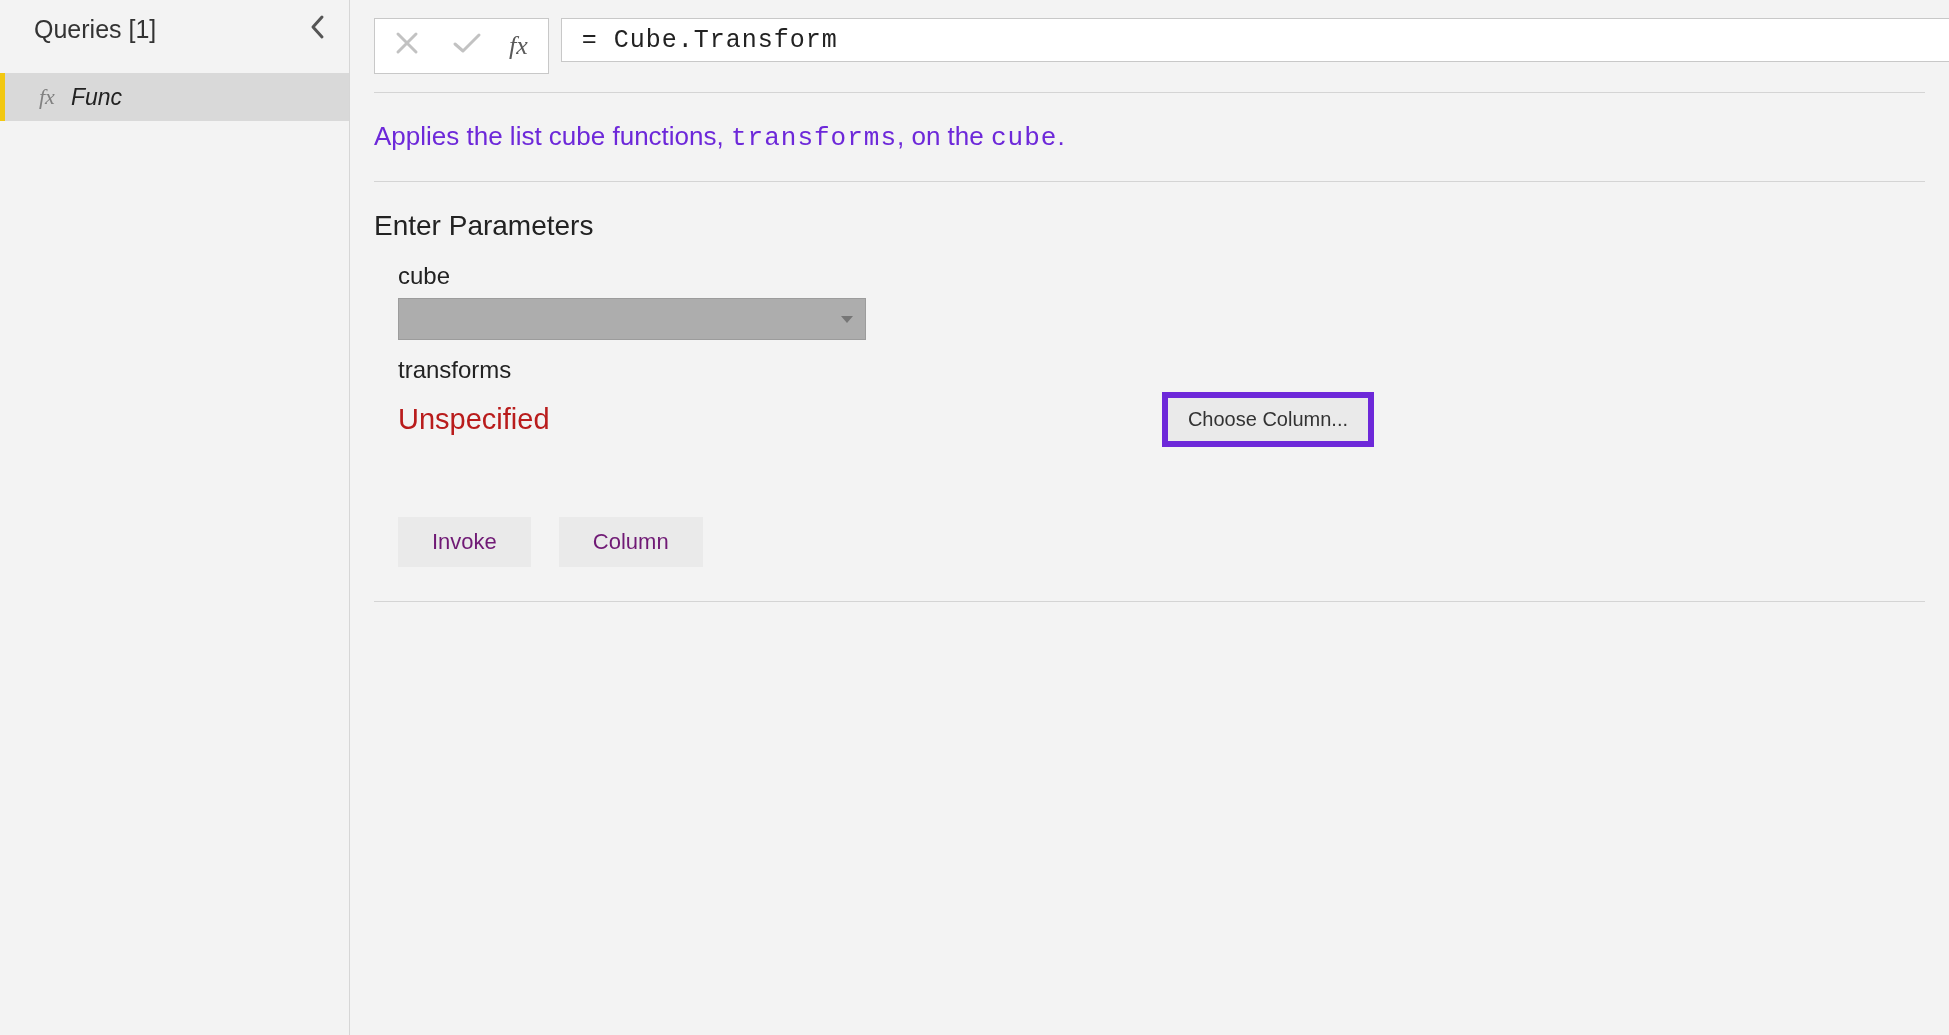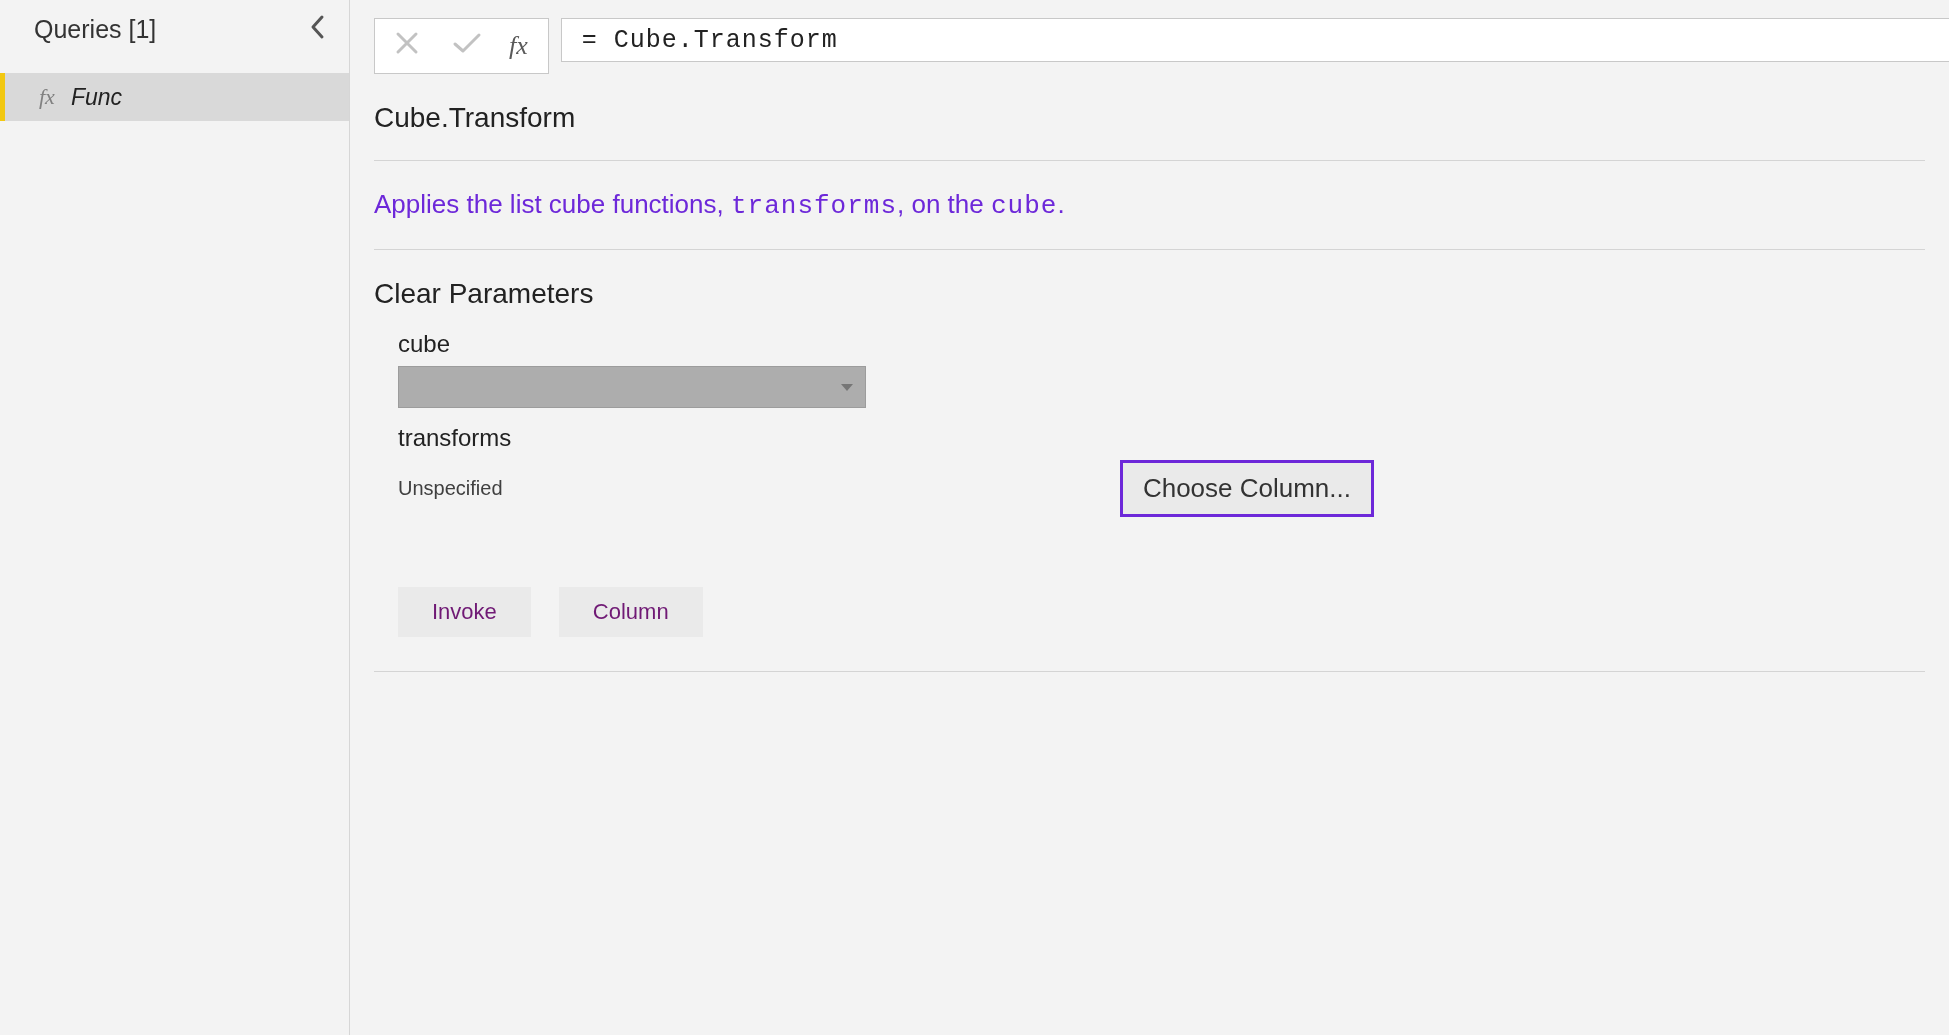--- a/index.html
+++ b/index.html
@@ -156,22 +156,22 @@
     display:flex;
     align-items:center;
     justify-content:space-between;
   }
   .param-label {
     font-size: 24px;
     color: #222;
     margin-bottom: 8px;
   }
   .param-unspecified {
-    font-size: 20px;
-    color: #404040;
+    font-size: 29px;
+    color: #b91c1c;
   }
   .dropdown {
     width: 468px;
     height: 42px;
     background: #adadad;
     border: 1px solid #9c9c9c;
     display: flex;
     align-items: center;
     justify-content: flex-end;
     padding: 0 12px;
@@ -179,23 +179,23 @@
     cursor: pointer;
   }
   .dropdown .caret {
     width: 0; height: 0;
     border-left: 6px solid transparent;
     border-right: 6px solid transparent;
     border-top: 7px solid #767676;
   }
   .choose-col-btn {
     background: #eaeaea;
-    border: 3px solid #6d28d9;
+    border: 6px solid #6d28d9;
     padding: 10px 20px;
-    font-size: 26px;
+    font-size: 20px;
     color: #333;
     cursor: pointer;
     font-family: inherit;
   }
   .action-buttons {
     display: flex;
     gap: 28px;
     padding: 70px 0 34px 24px;
   }
   .action-buttons button {
@@ -252,30 +252,29 @@
           <svg width="30" height="26" viewBox="0 0 30 26">
               <path d="M3 14 L11 21 L27 5" stroke="#c2c2c2" stroke-width="3" fill="none" stroke-linecap="round" stroke-linejoin="round"></path>
             </svg>
         </span>
         <span class="fx-label">fx</span>
       </div>
       <div class="formula-input">= Cube.Transform</div>
     </div>
 
     <div class="content">
-      <div class="func-title">Cube.Transform</div>
       <hr class="hr">
 
       <div class="desc-row">
         <span>Applies the list cube functions, </span><span class="mono">transforms</span><span>, on the </span><span class="mono">cube</span><span>.</span>
       </div>
 
       <hr class="hr">
 
-      <div class="section-title">Clear Parameters</div>
+      <div class="section-title">Enter Parameters</div>
 
       <div class="params">
         <div class="param-label">cube</div>
         <div class="dropdown">
           <span class="caret"></span>
         </div>
 
         <div class="param-label">transforms</div>
         <div class="params-row">
           <span class="param-unspecified">Unspecified</span>

